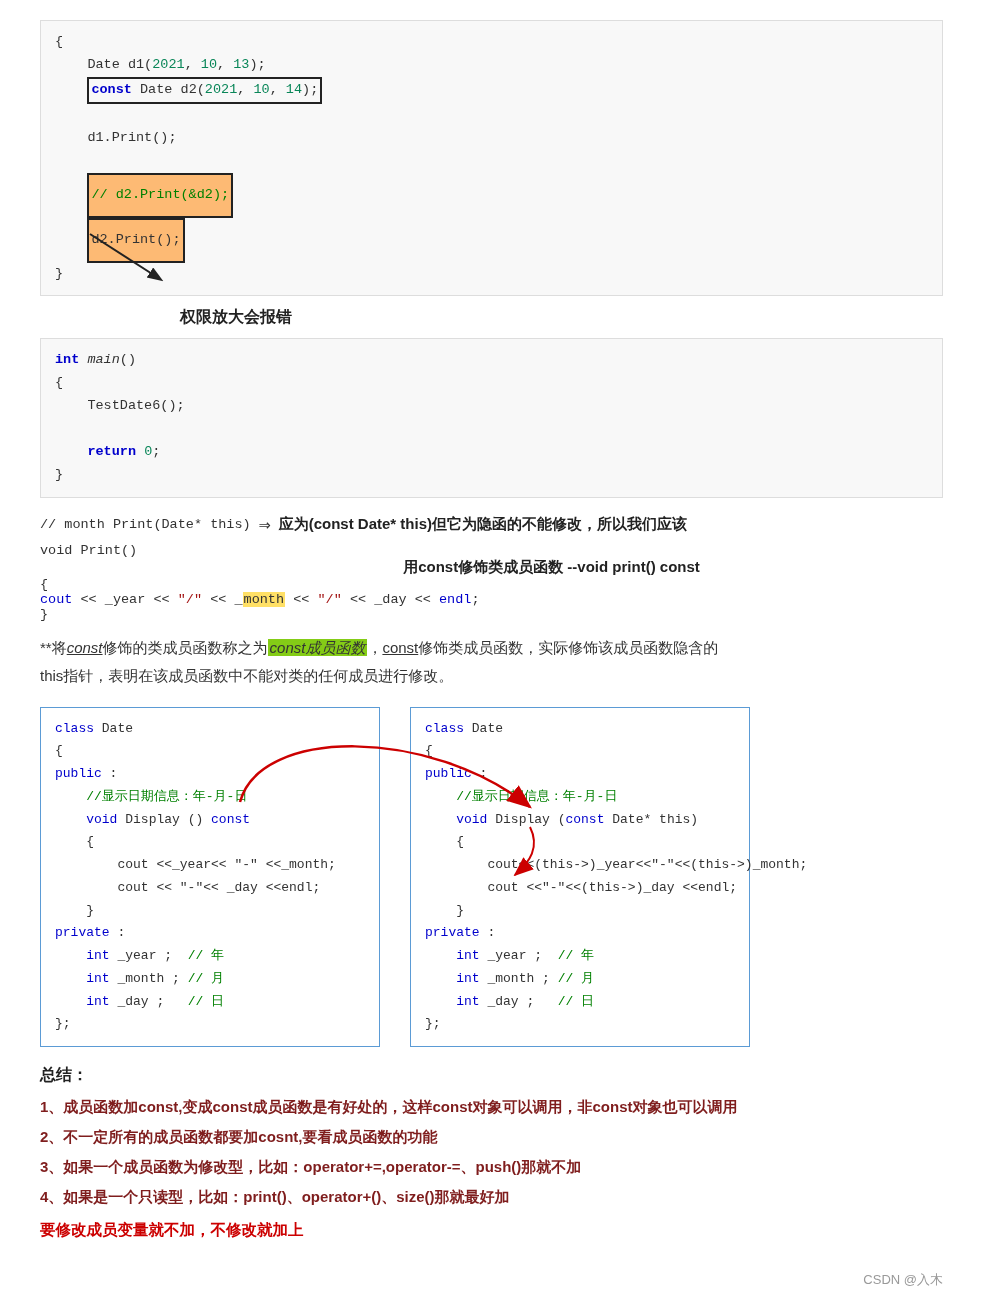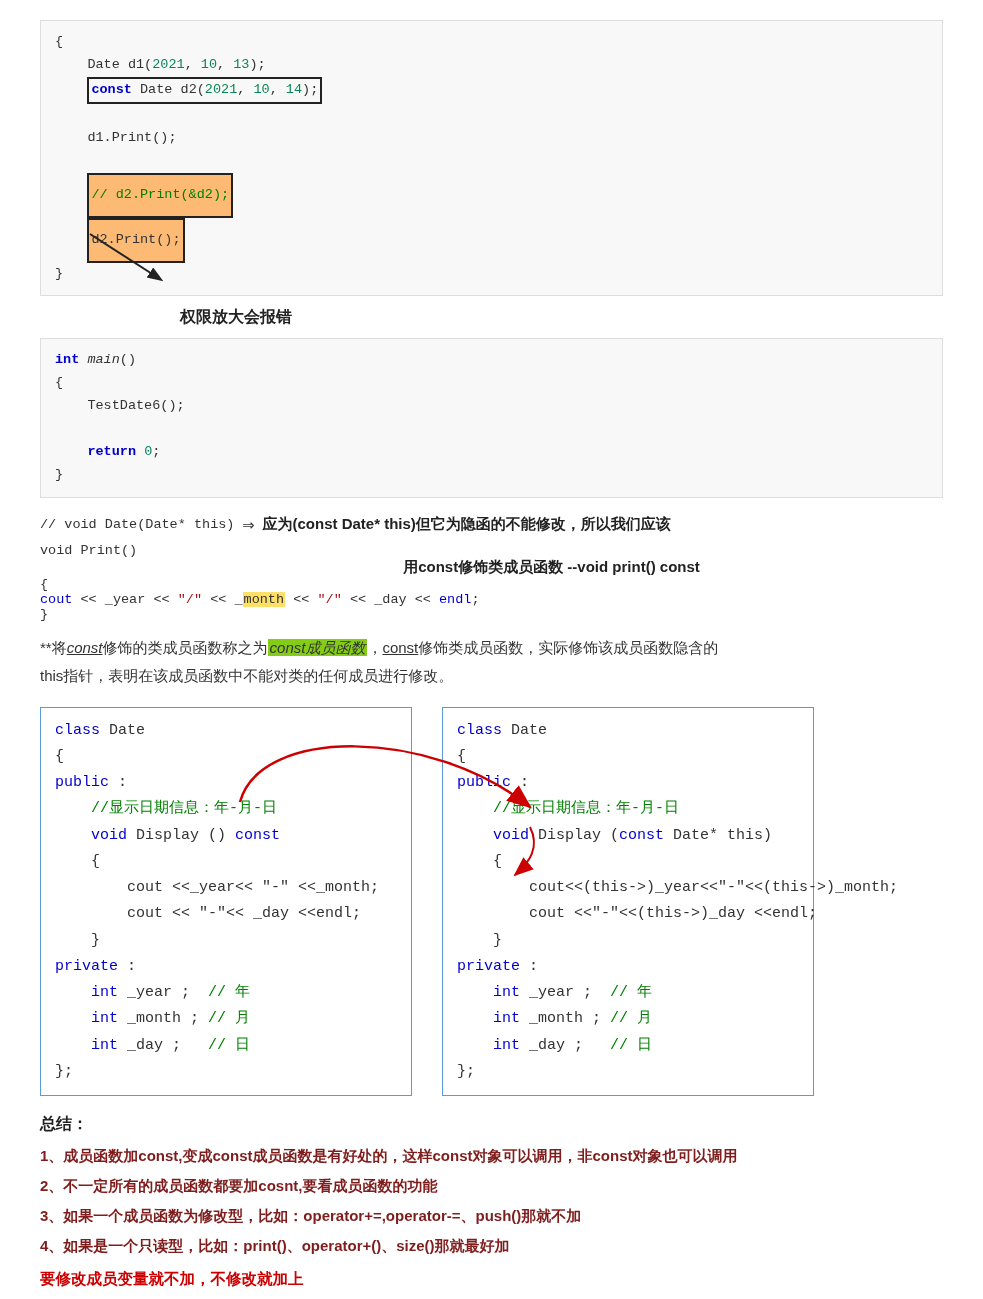--- a/index.html
+++ b/index.html
@@ -55,22 +55,22 @@
 
     .diagram-section {
       display: flex;
       gap: 30px;
       margin: 16px 0 18px 0;
       position: relative;
     }
     .diagram-box {
       border: 1.5px solid #5b9bd5;
       padding: 10px 14px;
-      width: 372px;
-      font-size: 15px;
+      width: 340px;
+      font-size: 13px;
       line-height: 1.75;
       background: #fff;
       position: relative;
     }
     .diagram-code { white-space: pre; font-family: 'Courier New', monospace; color: #333; }
     .d-blue { color: #0000cc; }
     .d-green { color: #008000; }
 
     .summary-section {
       margin: 10px 0;
@@ -140,21 +140,21 @@
   <div class="code-line"><span class="kw">int</span> <span style="font-style:italic;">main</span>()</div>
   <div class="code-line">{</div>
   <div class="code-line">    TestDate6();</div>
   <div class="code-line"> </div>
   <div class="code-line">    <span class="kw">return</span> <span class="num">0</span>;</div>
   <div class="code-line">}</div>
 </div>
 
 <div style="margin: 14px 0 6px 0;">
   <div class="inline-arrow-annotation">
-    <span style="font-size:13.5px; font-family:'Courier New',monospace; color:#333;">// void Date(Date* this)</span>
+    <span style="font-size:13.5px; font-family:'Courier New',monospace; color:#333;">// month Print(Date* this)</span>
     <span style="font-size:20px; color:#333; margin: 0 8px;">⇒</span>
     <span style="font-family:'SimHei','Microsoft YaHei',sans-serif; font-size:15px; font-weight:bold; color:#222;"> 应为(const Date* this)但它为隐函的不能修改，所以我们应该</span>
   </div>
   <div style="font-family:'Courier New',monospace; font-size:13.5px;">void Print()</div>
   <div style="font-family:'SimHei','Microsoft YaHei',sans-serif; font-size:15px; font-weight:bold; color:#222; text-align:center; margin: 0 0 0 120px;">用const修饰类成员函数 --void  print() const</div>
   <div style="font-family:'Courier New',monospace; font-size:13.5px;">{</div>
   <div style="font-family:'Courier New',monospace; font-size:13.5px;">    <span class="kw2">cout</span> &lt;&lt; _year &lt;&lt; <span style="color:#a31515;">"/"</span> &lt;&lt; _<span style="background:#ffe066; padding:0 1px;">month</span> &lt;&lt; <span style="color:#a31515;">"/"</span> &lt;&lt; _day &lt;&lt; <span class="kw2">endl</span>;</div>
   <div style="font-family:'Courier New',monospace; font-size:13.5px;">}</div>
 </div>
 

